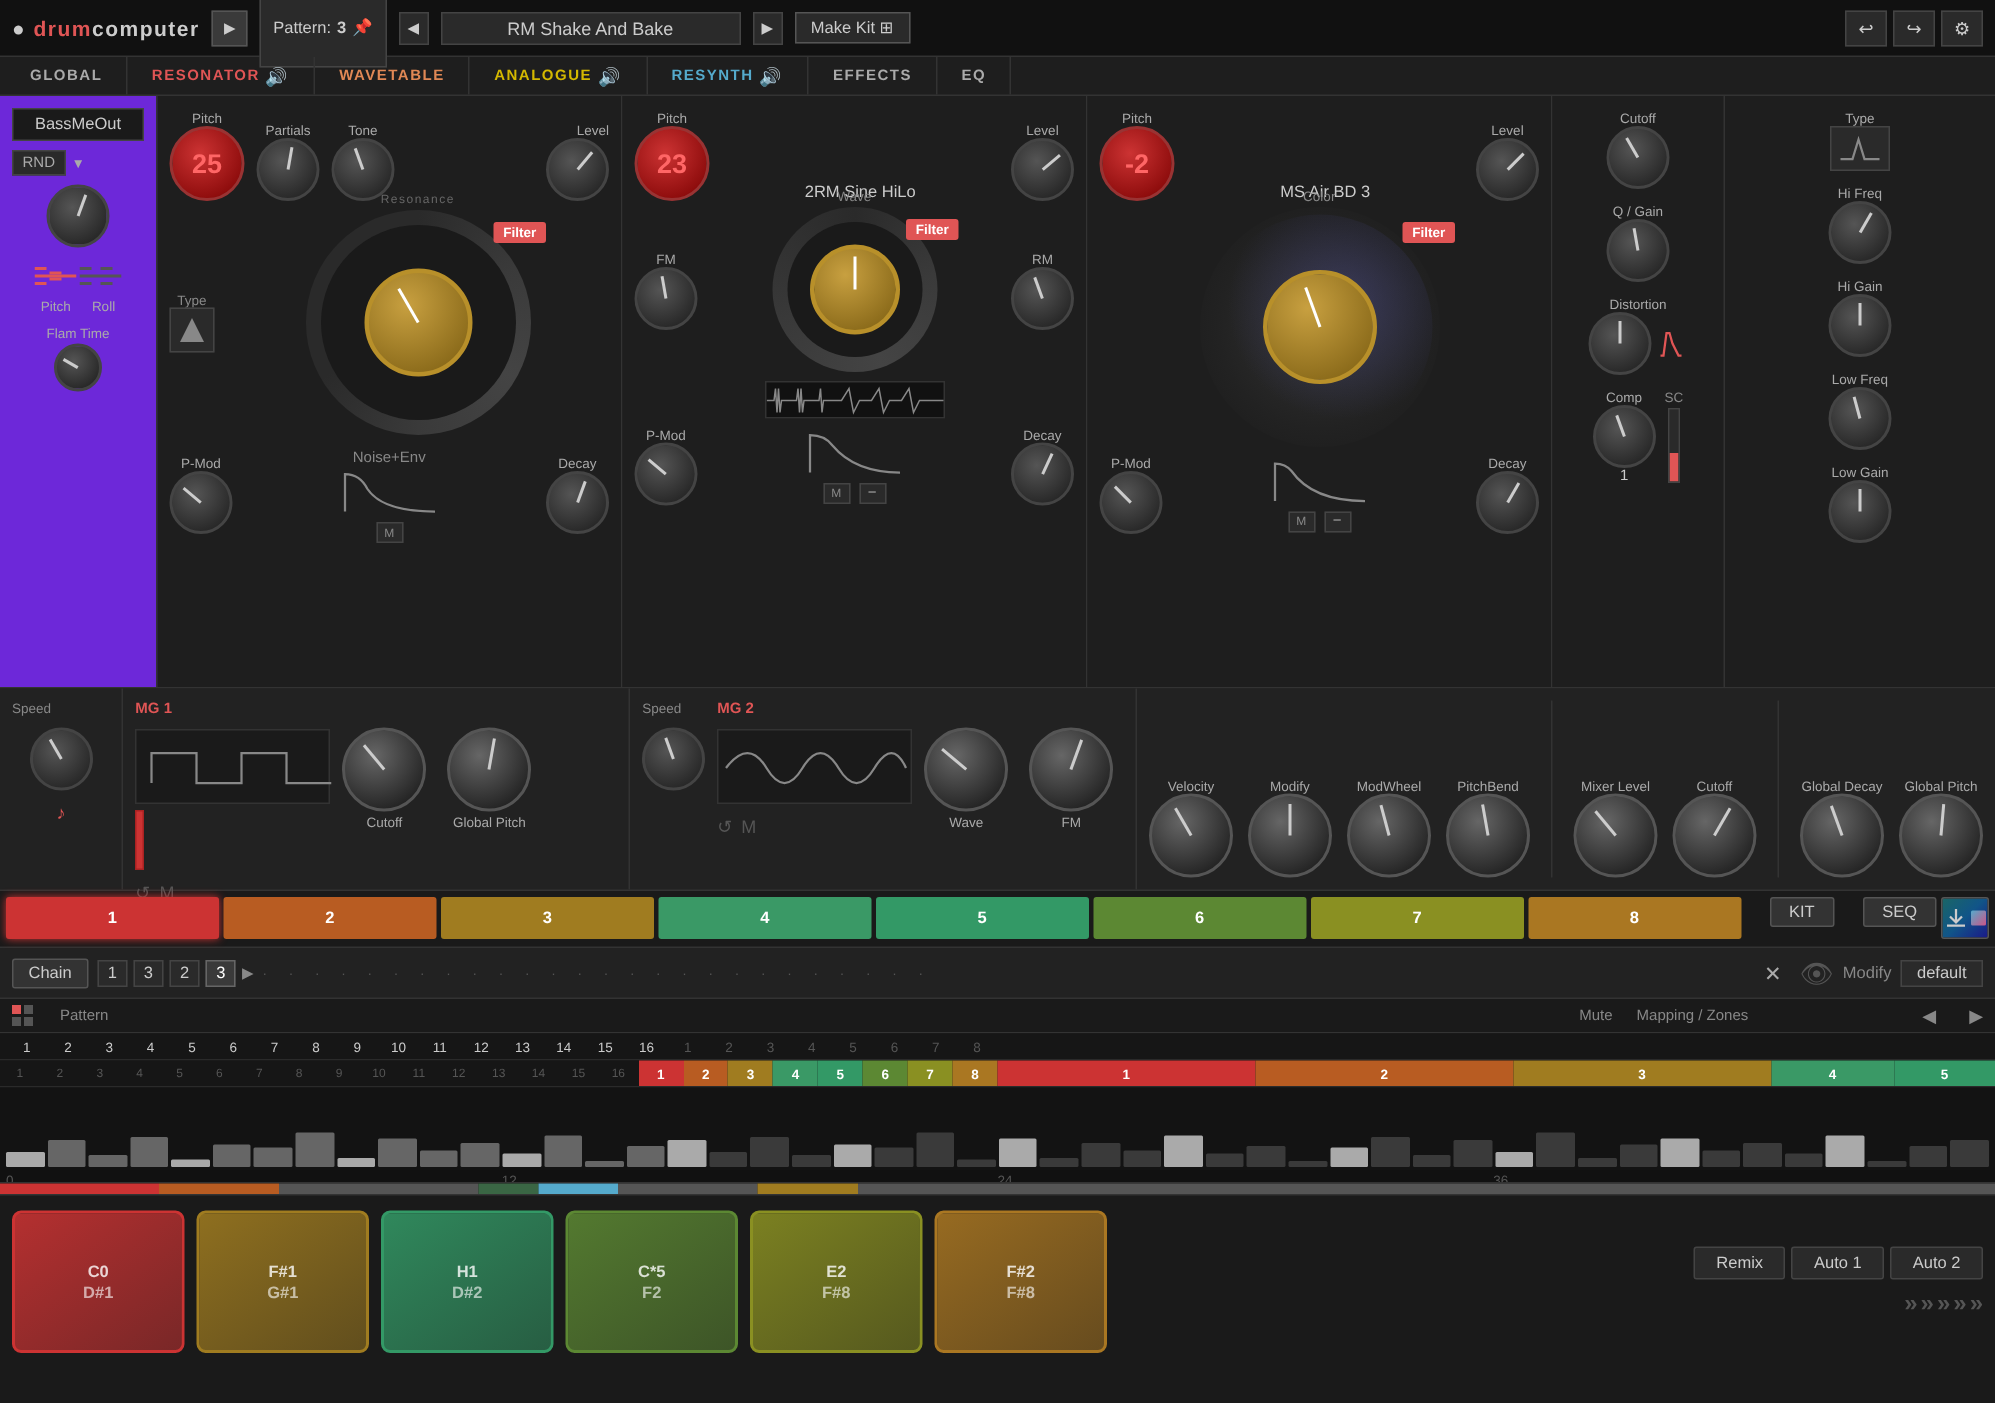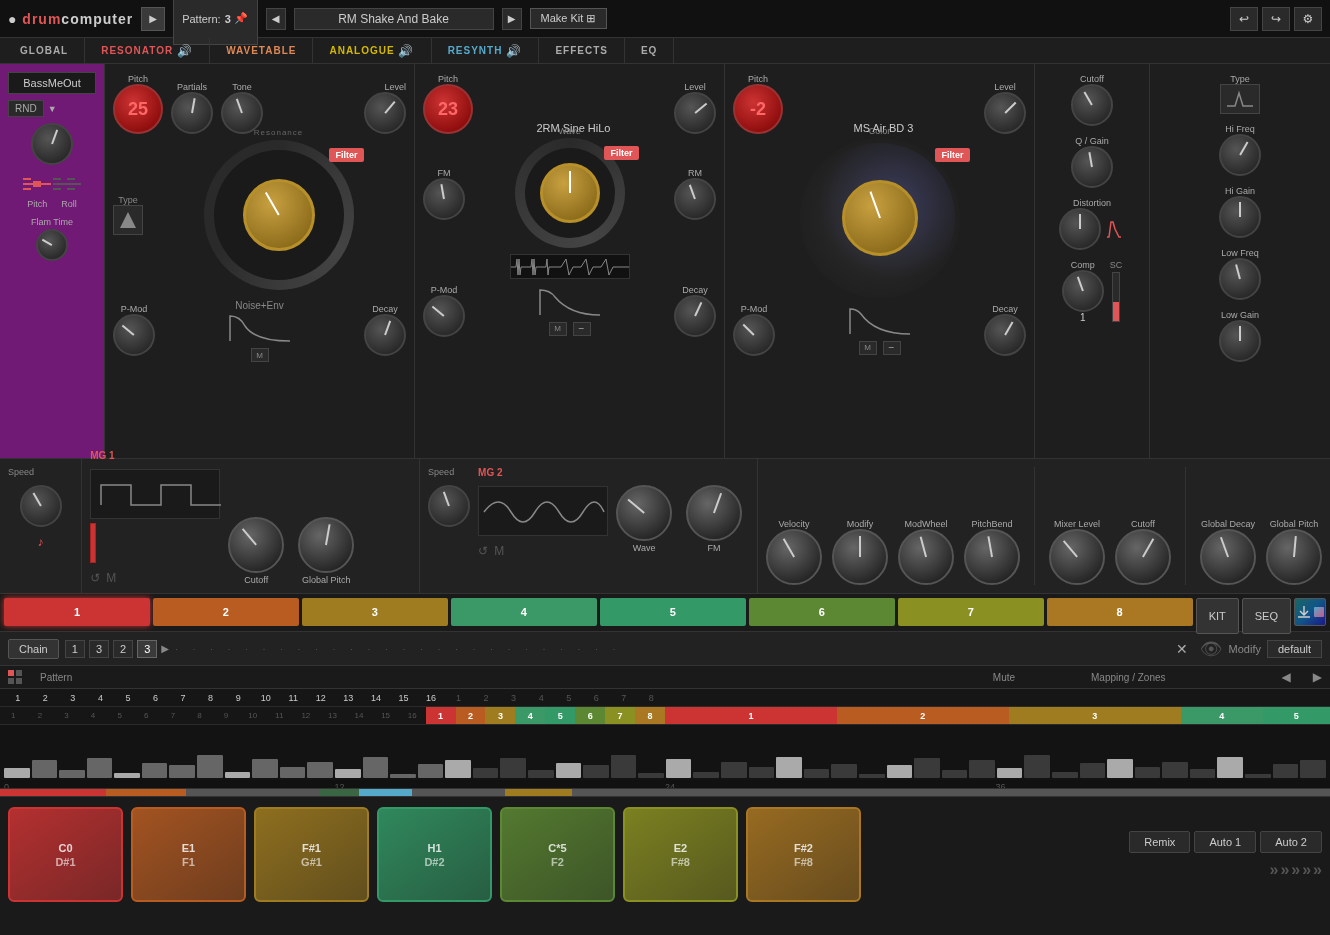--- a/index.html
+++ b/index.html
@@ -113,21 +113,21 @@
     
     .synth-area {
       display: flex;
       height: 395px;
       border-bottom: 1px solid #333;
     }
 
     
     .global-panel {
       width: 105px;
-      background: #701a75;
+      background: #6d28d9;
       border-right: 1px solid #333;
       padding: 8px;
       display: flex;
       flex-direction: column;
       gap: 6px;
     }
     .inst-name {
       background: #1a1a1a;
       border: 1px solid #444;
       padding: 4px 6px;
@@ -289,25 +289,26 @@
       font-size: 11px;
       font-weight: bold;
       color: #fff;
       border-radius: 2px;
       display: flex; align-items: center; justify-content: center;
     }
     .pat-btn-special {
       background: #333;
       border: 1px solid #555;
       color: #ccc;
-      height: 36px;
+      height: 20px;
       padding: 0 12px;
       cursor: pointer;
       font-size: 11px;
       border-radius: 2px;
+      margin-left: 16px;
     }
     .pat-down-btn {
       background: linear-gradient(135deg, #1a6666 0%, #115588 50%, #1a1a88 100%);
       width: 32px;
       height: 28px;
       border: 1px solid #555;
       display: flex; align-items: center; justify-content: center;
       cursor: pointer;
       border-radius: 2px;
     }
@@ -927,21 +928,21 @@
     <div style="display:flex;justify-content:center">
       <div class="knob-medium">
         <div class="knob-indicator" style="transform:translateX(-50%) rotate(-30deg)"></div>
       </div>
     </div>
     <div style="display:flex;justify-content:center;margin-top:4px">
       <span class="mg-icon">♪</span>
     </div>
   </div>
 
-  <div style="width:450px;border-right:1px solid #333;padding:8px;display:flex;gap:8px;align-items:flex-end">
+  <div style="width:450px;border-right:1px solid #333;padding:8px;display:flex;gap:8px;align-items:flex-start">
     <div style="display:flex;flex-direction:column;gap:4px">
       <div class="mg-title">MG 1</div>
       <div style="width:130px;height:50px;background:#1a1a1a;border:1px solid #333">
         <svg width="130" height="50" viewBox="0 0 130 50">
 
           <path d="M10 35 L10 15 L40 15 L40 35 L70 35 L70 15 L100 15 L100 35 L130 35" stroke="#888" stroke-width="1.5" fill="none"></path>
         </svg>
       </div>
       <div style="display:flex;gap:4px;align-items:center">
         <div style="width:6px;height:40px;background:#cc3333;border:1px solid #aa2222"></div>
@@ -1099,21 +1100,21 @@
 
 <div class="pattern-lane">
   <svg width="16" height="14" viewBox="0 0 16 14">
     <rect x="0" y="0" width="6" height="6" fill="#e05555"></rect>
     <rect x="8" y="0" width="6" height="6" fill="#555"></rect>
     <rect x="0" y="8" width="6" height="6" fill="#555"></rect>
     <rect x="8" y="8" width="6" height="6" fill="#555"></rect>
   </svg>
   <span class="lane-label">Pattern</span>
   <span style="flex:1"></span>
-  <span class="lane-label" style="margin-right:60px">Mute</span>
+  <span class="lane-label" style="">Mute</span>
   <span class="lane-label" style="margin-right:100px">Mapping / Zones</span>
   <span style="color:#888;font-size:12px;cursor:pointer;margin-left:auto">◀</span>
   <span style="color:#888;font-size:12px;cursor:pointer;margin-left:6px">▶</span>
 </div>
 
 <div class="step-seq">
 
   <div class="step-numbers" id="step-nums-row">
 
   <div class="step-num active">1</div>
@@ -1373,24 +1374,20 @@
       <div class="progress-seg" style="width: 5%; background: rgb(160, 124, 32);"></div>
       <div class="progress-seg" style="width: 57%; background: rgb(85, 85, 85);"></div>
     </div>
 </div>
 
 <div class="bottom-pads" id="pads-container">
 
   <button class="pad-btn" style="background: linear-gradient(145deg, rgba(204, 51, 51, 0.867), rgba(204, 51, 51, 0.533)); border: 2px solid rgb(204, 51, 51);">
       <span class="pad-note">C0</span>
       <span class="pad-note2">D#1</span>
-    </button>
-    <button class="pad-btn" style="background: linear-gradient(145deg, rgba(184, 92, 34, 0.867), rgba(184, 92, 34, 0.533)); border: 2px solid rgb(184, 92, 34);">
-      <span class="pad-note">E1</span>
-      <span class="pad-note2">F1</span>
     </button>
     <button class="pad-btn" style="background: linear-gradient(145deg, rgba(160, 124, 32, 0.867), rgba(160, 124, 32, 0.533)); border: 2px solid rgb(160, 124, 32);">
       <span class="pad-note">F#1</span>
       <span class="pad-note2">G#1</span>
     </button>
     <button class="pad-btn" style="background: linear-gradient(145deg, rgba(51, 153, 102, 0.867), rgba(51, 153, 102, 0.533)); border: 2px solid rgb(51, 153, 102);">
       <span class="pad-note">H1</span>
       <span class="pad-note2">D#2</span>
     </button>
     <button class="pad-btn" style="background: linear-gradient(145deg, rgba(92, 136, 51, 0.867), rgba(92, 136, 51, 0.533)); border: 2px solid rgb(92, 136, 51);">

